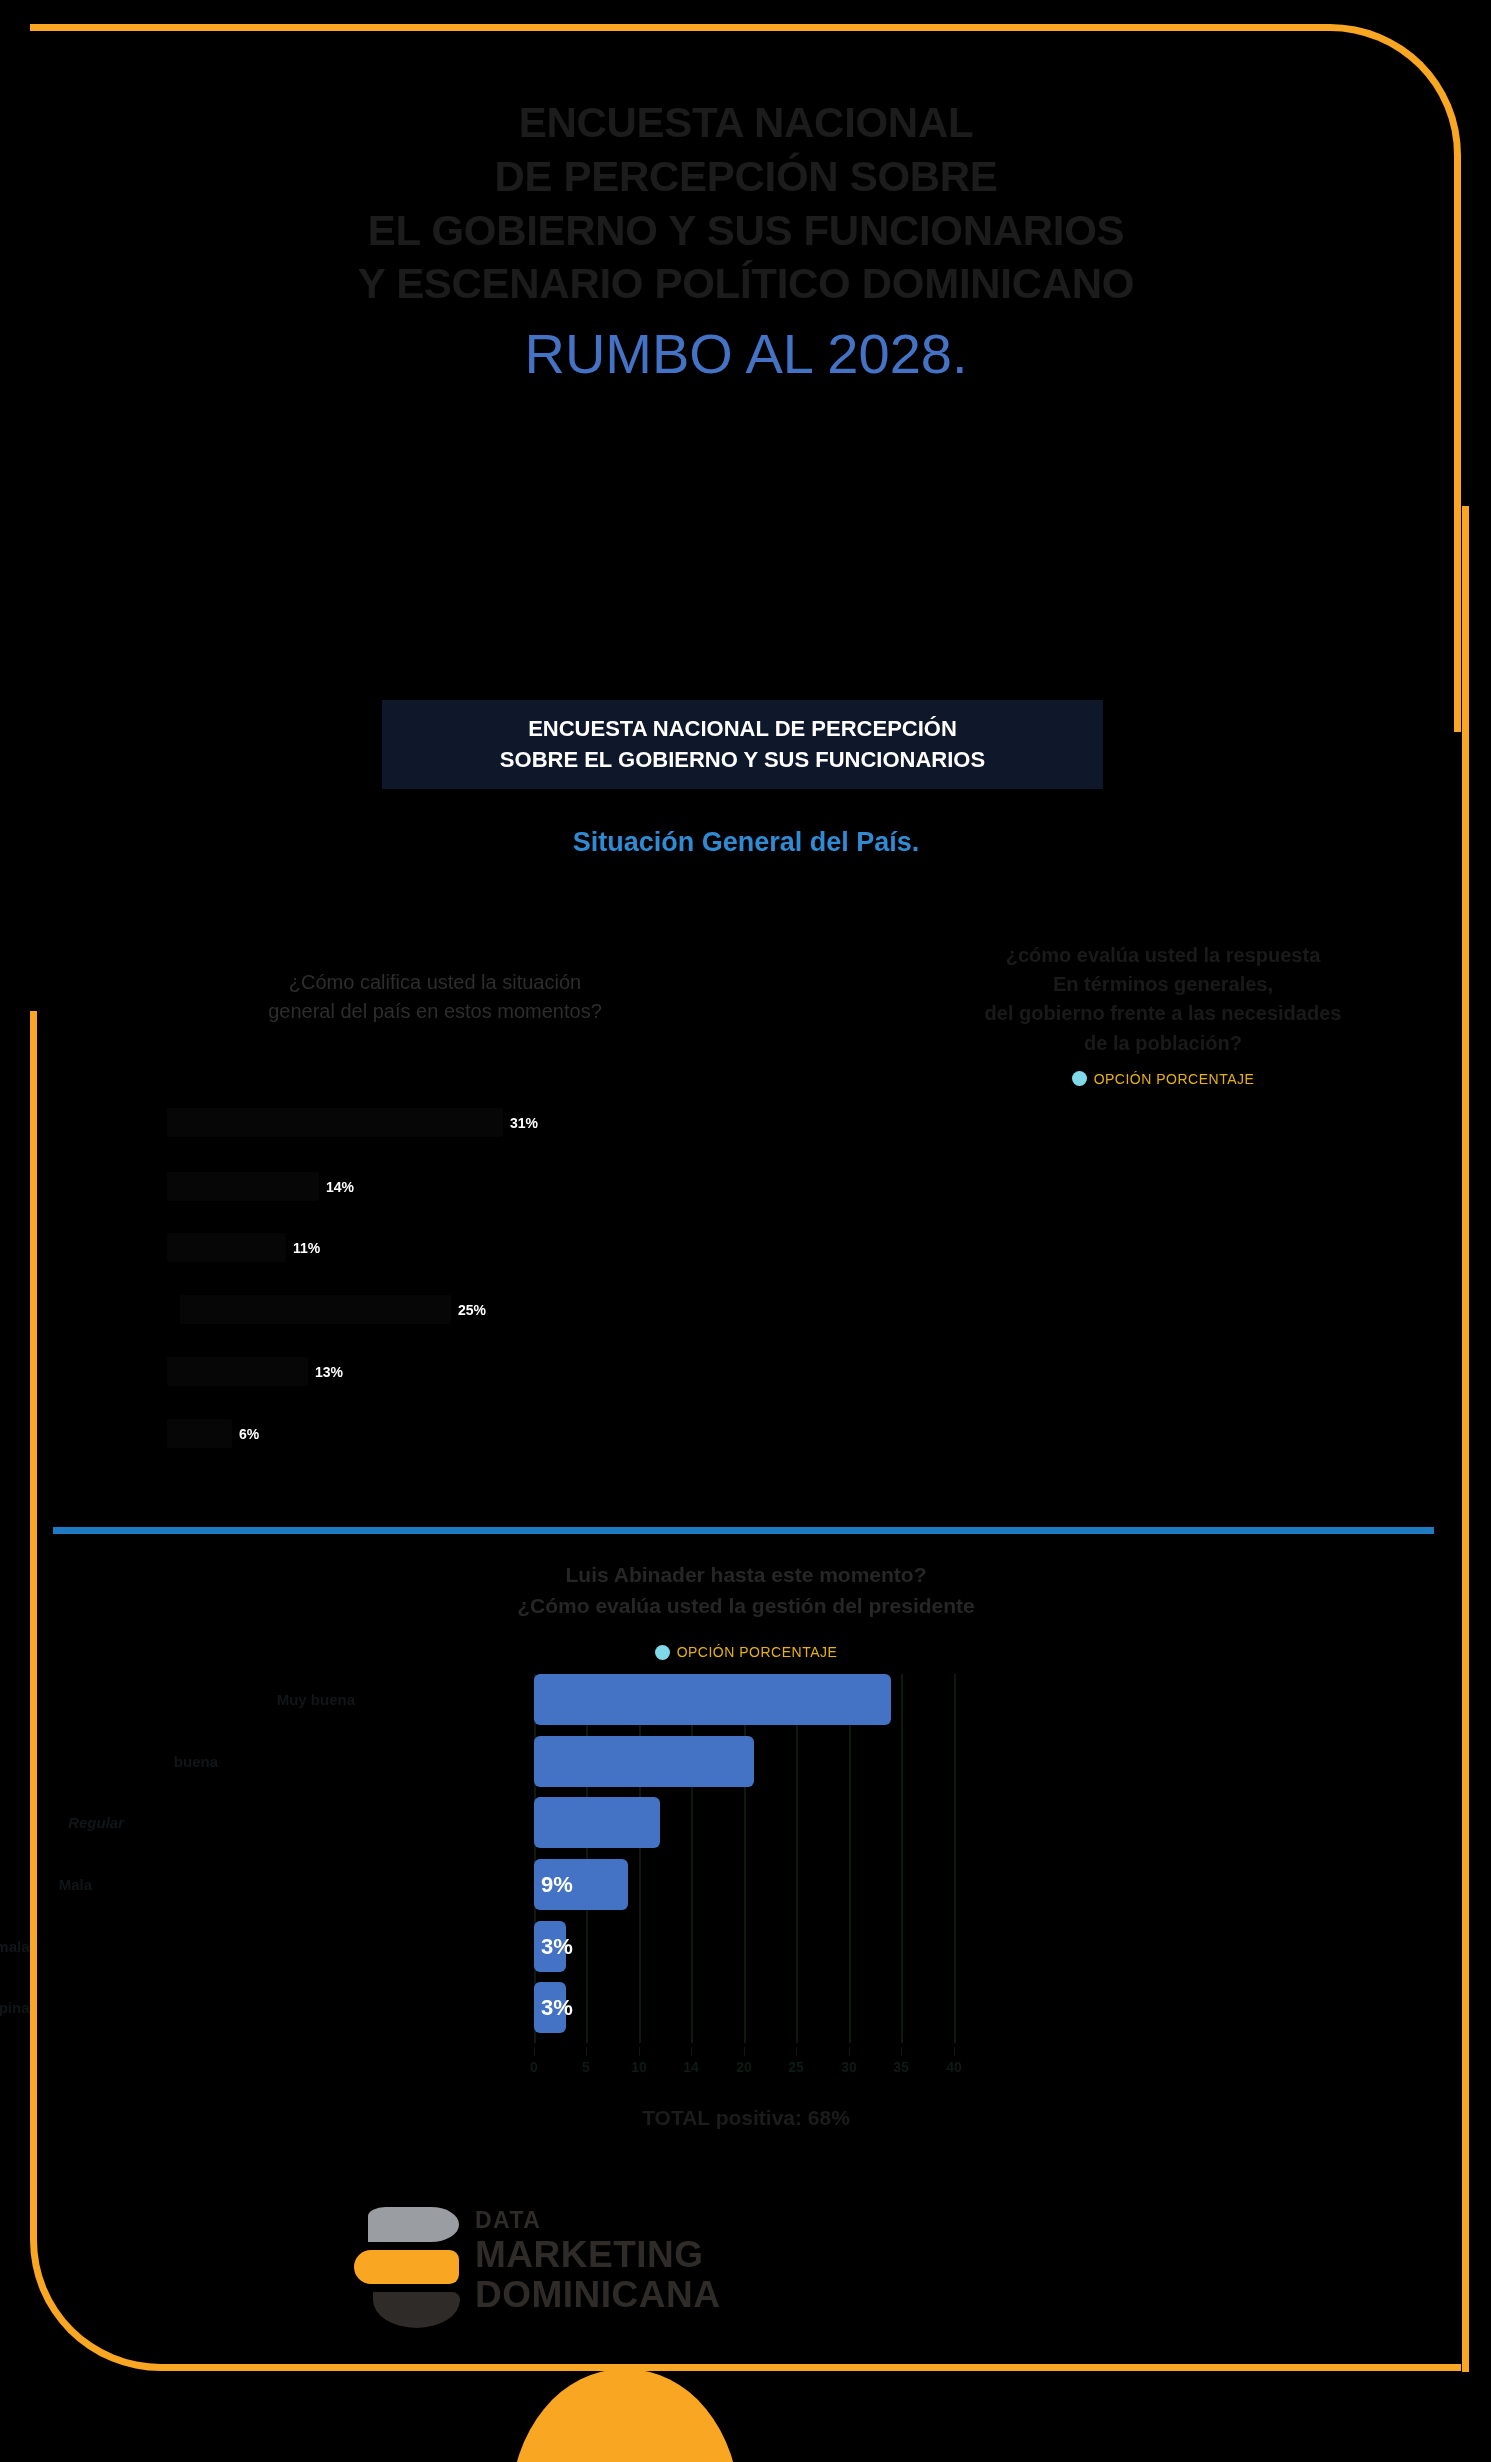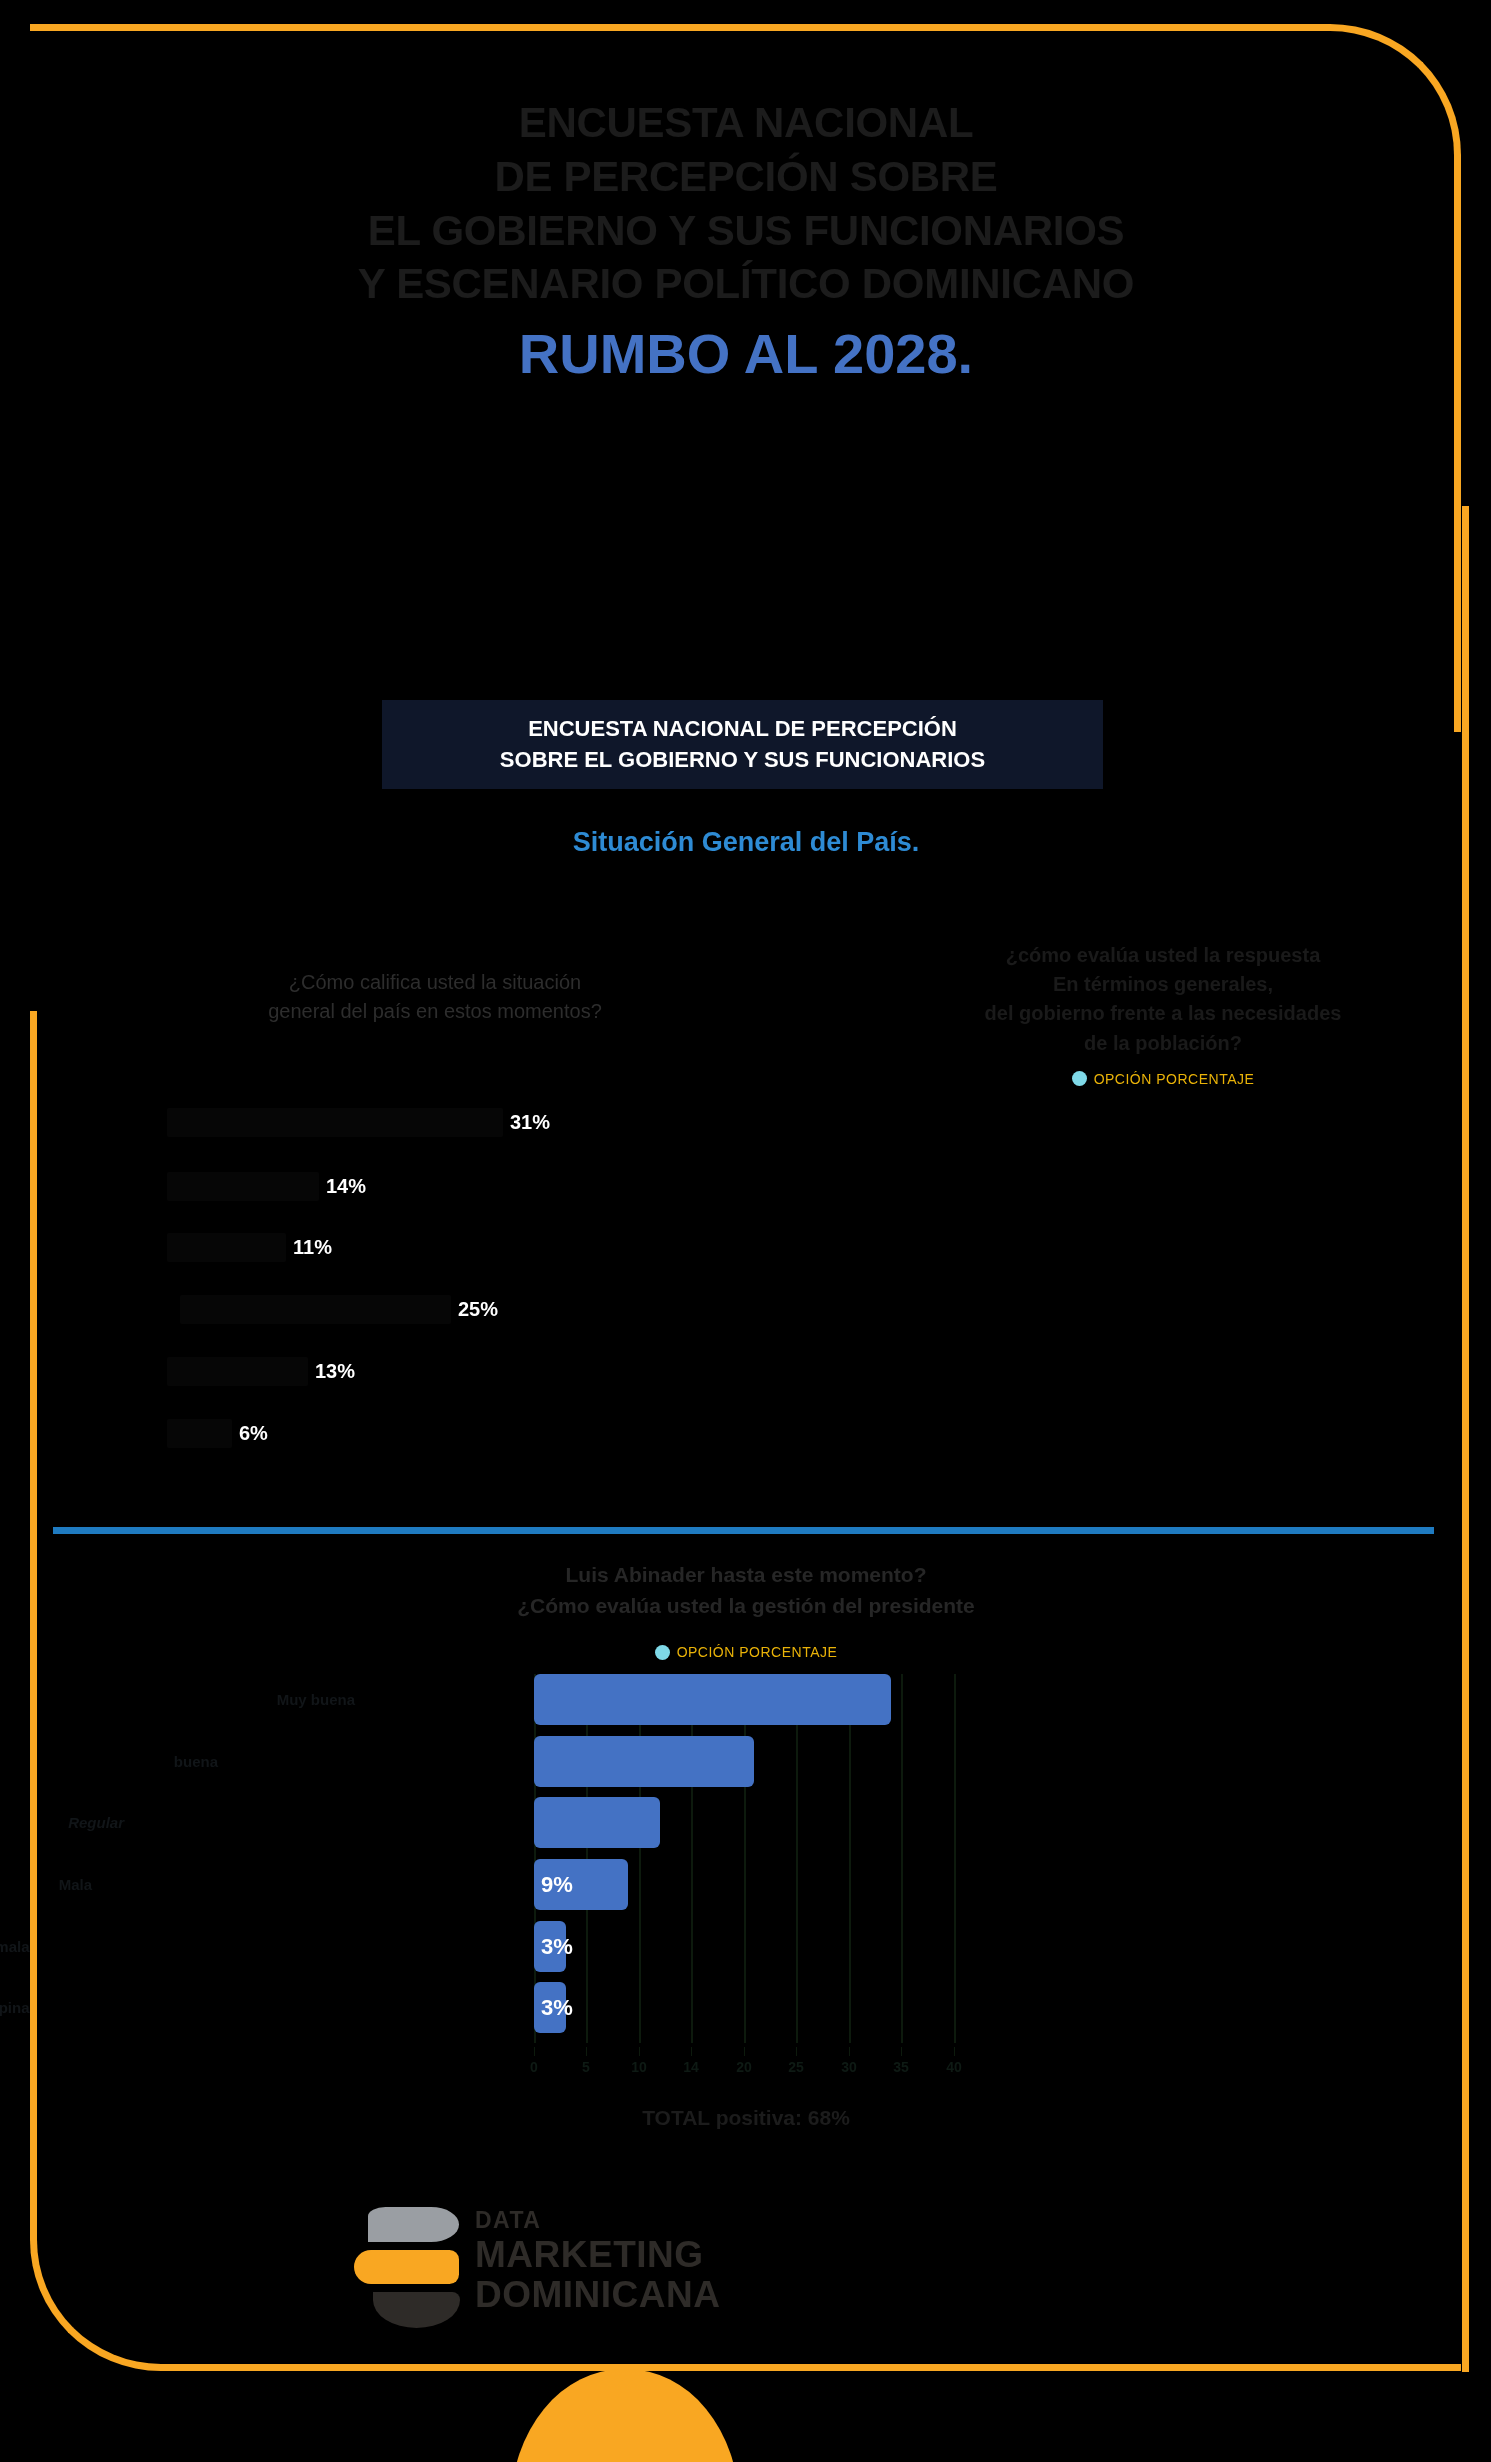--- a/index.html
+++ b/index.html
@@ -65,21 +65,21 @@
     color:#1c1c1c;
     font-size:42px;
     font-weight:bold;
     letter-spacing:-0.3px;
     line-height:1.28;
     text-transform:uppercase;
   }
   .title-highlight{
     color:#4472C4;
     font-size:56px;
-    font-weight:bold;
+    font-weight:normal;
     line-height:1.55;
     text-transform:uppercase;
   }
 
   
   .banner{
     position:absolute;
     top:700px;
     left:382px;
     width:721px;
@@ -161,21 +161,21 @@
     display:flex;
     align-items:center;
   }
   .dark-bar{
     height:29px;
     background:#060606;
     border-radius:2px;
   }
   .dark-val{
     color:#ffffff;
-    font-size:20px;
+    font-size:14px;
     font-weight:bold;
     margin-left:7px;
     white-space:nowrap;
   }
 
   
   .divider{
     position:absolute;
     top:1527px;
     left:53px;

